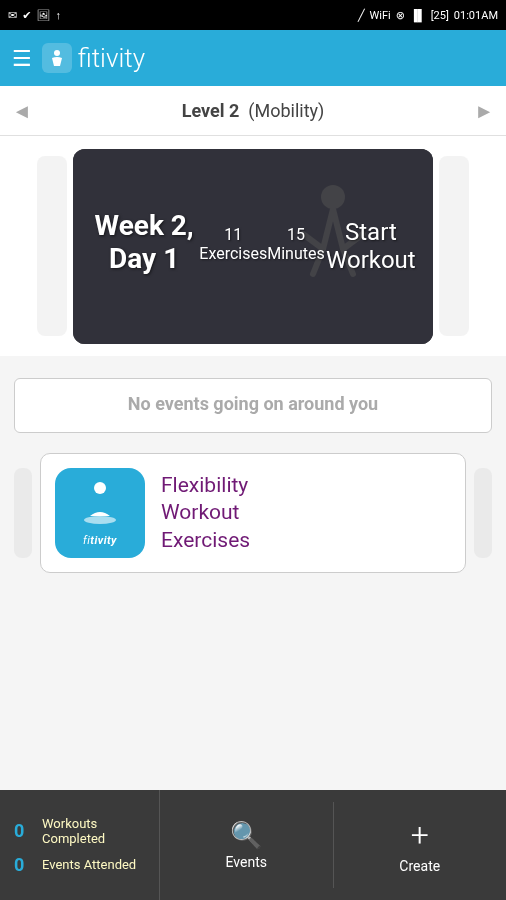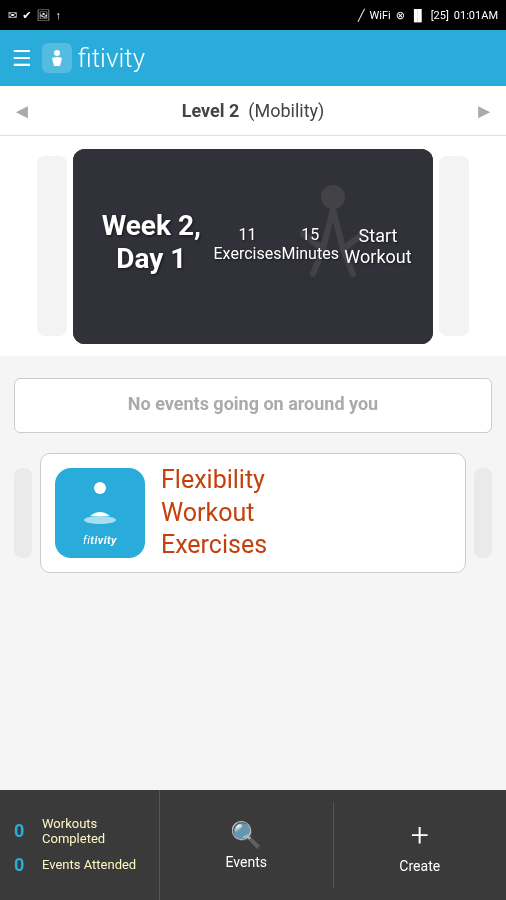--- a/index.html
+++ b/index.html
@@ -174,21 +174,21 @@
       font-weight: bold;
       margin-bottom: 8px;
       text-shadow: 1px 1px 3px rgba(0,0,0,0.6);
     }
     .workout-card-content .workout-meta {
       font-size: 16px;
       margin-bottom: 4px;
       text-shadow: 1px 1px 2px rgba(0,0,0,0.5);
     }
     .workout-card-content .start-btn {
-      font-size: 18px;
+      font-size: 24px;
       color: #fff;
       cursor: pointer;
       text-shadow: 1px 1px 2px rgba(0,0,0,0.5);
     }
 
     
     .events-section {
       background: #f5f5f5;
       padding: 10px 14px;
       font-weight: bold;
@@ -253,22 +253,22 @@
       gap: 4px;
     }
     .app-icon .brand-text {
       font-size: 11px;
       font-style: italic;
       font-weight: bold;
       letter-spacing: 0.5px;
     }
     .app-icon .brand-text .fi { font-weight: normal; }
     .app-card-title {
-      font-size: 25px;
-      color: #c2410c;
+      font-size: 21px;
+      color: #701a75;
       line-height: 1.3;
     }
 
     
     .bottom-bar {
       position: absolute;
       bottom: 0;
       left: 0;
       width: 100%;
       height: 110px;

